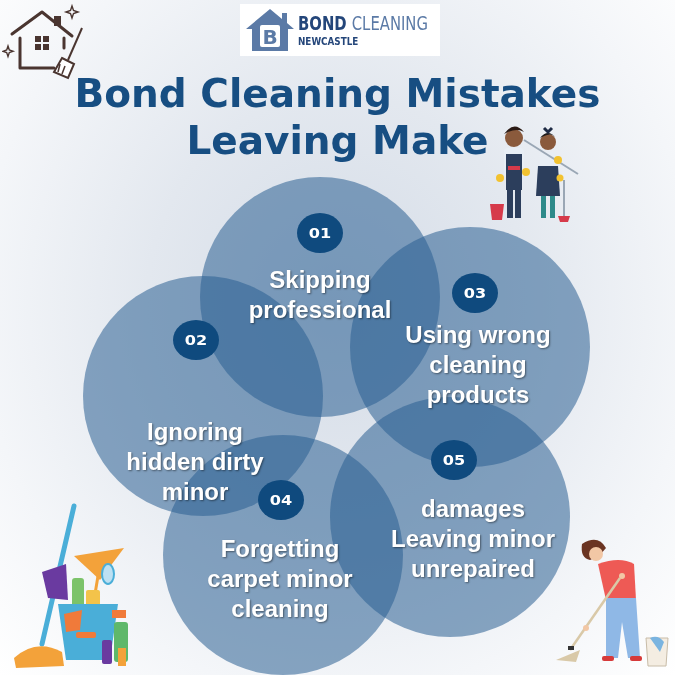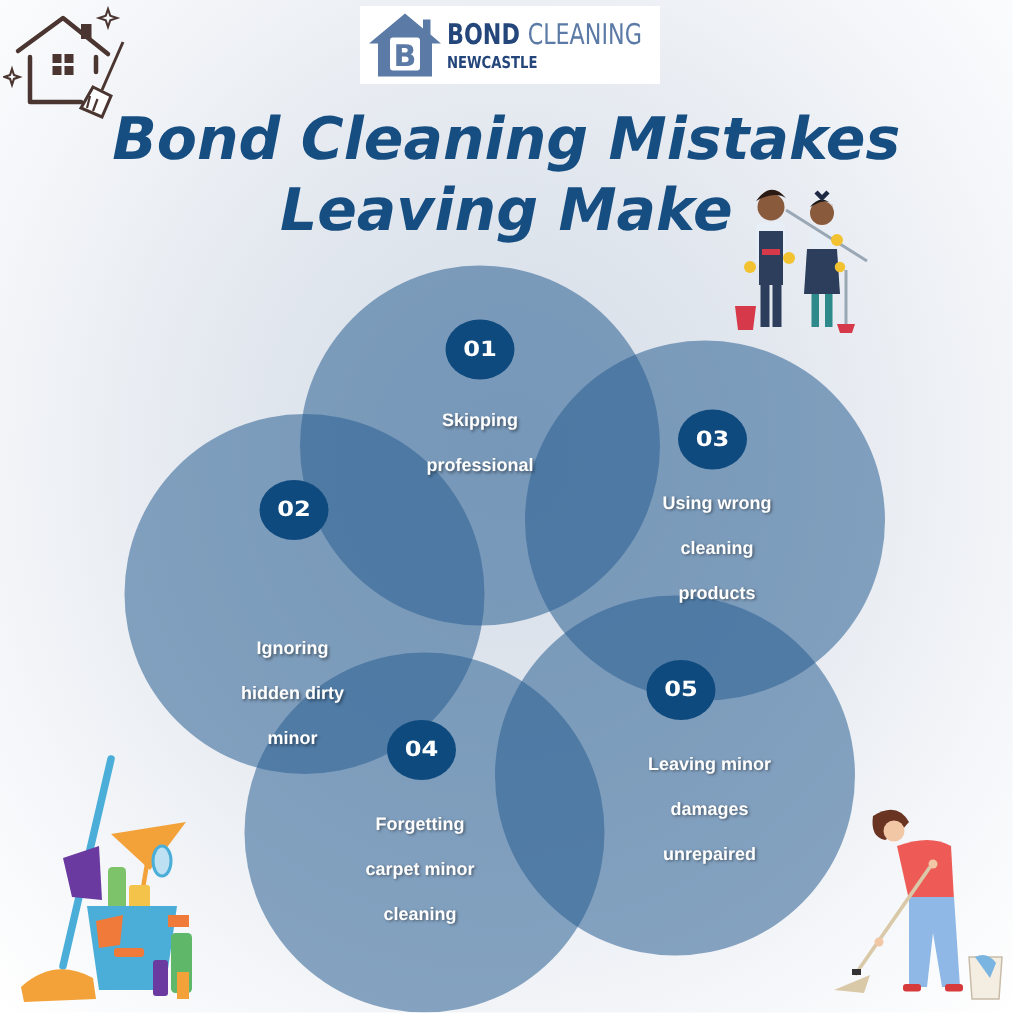--- a/index.html
+++ b/index.html
@@ -18,35 +18,35 @@
   .logo-line1 { font-family: "DejaVu Sans", sans-serif; font-weight: bold; font-size: 19px; letter-spacing: 0px; transform: scaleX(0.78); transform-origin: left; white-space: nowrap; }
   .logo-line1 .b1 { color: #24467a; }
   .logo-line1 .b2 { color: #5b7aa6; font-weight: normal; }
   .logo-line2 { font-family: "DejaVu Sans", sans-serif; font-weight: bold; font-size: 11px; color: #24467a; transform: scaleX(0.8); transform-origin: left; margin-top: 3px; }
 
   .title {
     left: 0; top: 70px; width: 675px; text-align: center;
     font-family: "DejaVu Sans", sans-serif; font-weight: bold;
     color: #174e82; font-size: 39px; line-height: 47px; letter-spacing: 0px;
   }
-  .title div { transform: scaleX(1.0); font-style: italic; }
+  .title div { transform: scaleX(1.0); }
 
   .circle {
     position: absolute; width: 240px; height: 240px; border-radius: 50%;
     background: rgba(41, 95, 145, 0.55);
   }
   .badge {
     position: absolute; width: 40px; height: 40px; border-radius: 50%;
     background: #0f4a7e; color: #fff; font-family: "DejaVu Sans", sans-serif;
     font-weight: bold; font-size: 14px; display: flex; align-items: center; justify-content: center;
     transform: scaleX(1.15);
   }
   .label {
     position: absolute; color: #ffffff; text-align: center;
-    font-family: "Liberation Sans", sans-serif; font-weight: bold; font-size: 12px; line-height: 30px;
+    font-family: "Liberation Sans", sans-serif; font-weight: bold; font-size: 24px; line-height: 30px;
     text-shadow: 1px 1px 2px rgba(0,0,0,0.45);
     width: 200px;
   }
 </style>
 </head>
 <body>
 
 <div class="abs" style="left:2px; top:2px; width:84px; height:78px;">
   <svg width="84" height="78" viewBox="0 0 84 78">
     <g fill="none" stroke="#4a3530" stroke-width="3" stroke-linecap="round" stroke-linejoin="round">
@@ -144,22 +144,22 @@
   <div>Using wrong</div>
   <div>cleaning</div>
   <div>products</div>
 </div>
 <div class="label" style="left:180px; top:534px;">
   <div>Forgetting</div>
   <div>carpet minor</div>
   <div>cleaning</div>
 </div>
 <div class="label" style="left:373px; top:494px;">
+  <div>damages</div>
   <div>Leaving minor</div>
-  <div>damages</div>
   <div>unrepaired</div>
 </div>
 
 <div class="abs" style="left:6px; top:500px; width:130px; height:172px;">
   <svg width="130" height="172" viewBox="0 0 130 172">
     <line x1="68" y1="6" x2="36" y2="144" stroke="#4aaed8" stroke-width="5" stroke-linecap="round"></line>
     <path d="M8,158 Q30,138 56,152 L58,166 L10,168 Z" fill="#f3a23a"></path>
     <path d="M36,72 L60,64 L62,100 L42,98 Z" fill="#6a3aa0"></path>
     <path d="M68,56 L118,48 L94,80 Z" fill="#f3a23a"></path>
     <line x1="92" y1="76" x2="86" y2="112" stroke="#f3a23a" stroke-width="3"></line>

